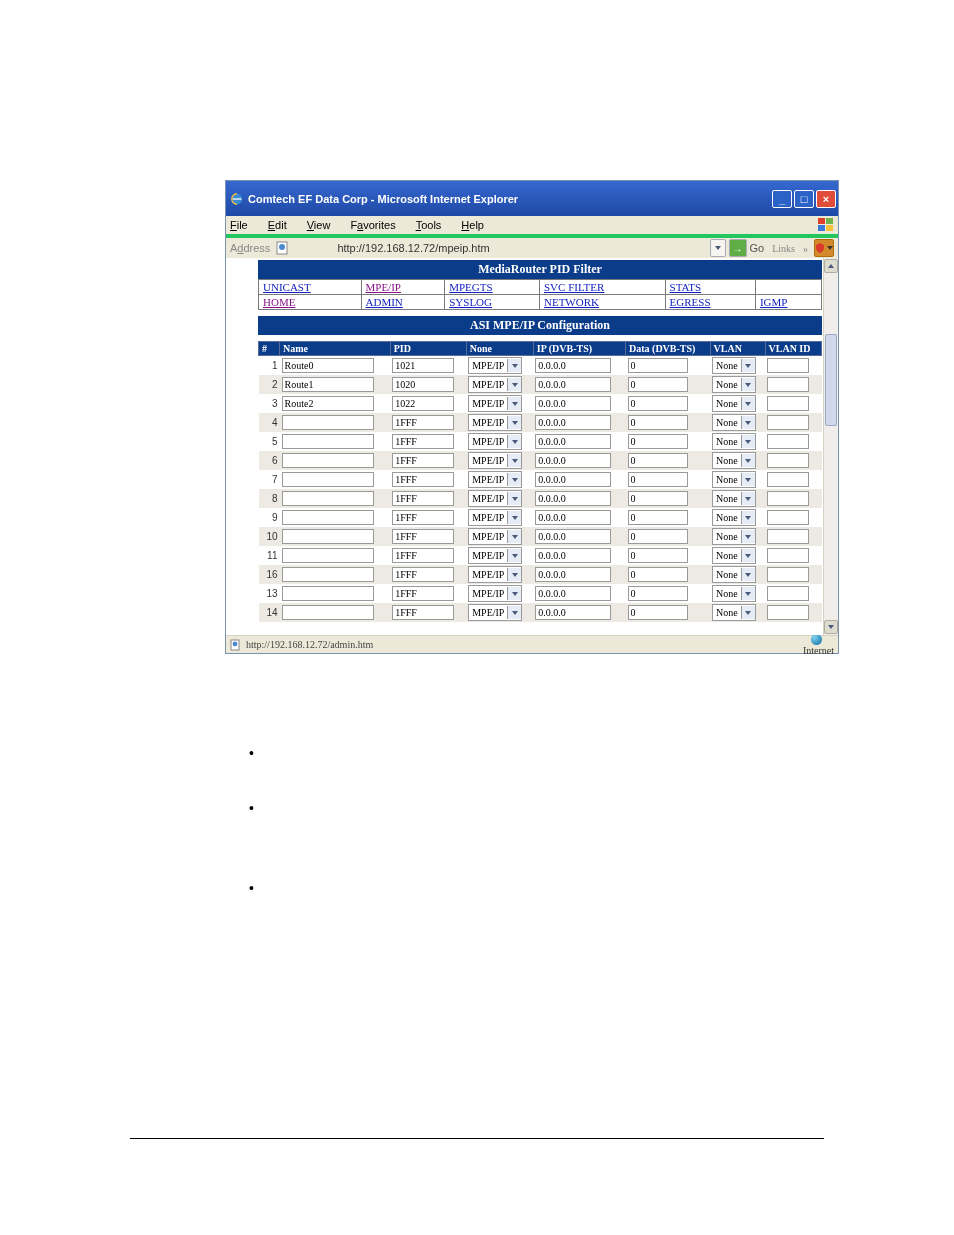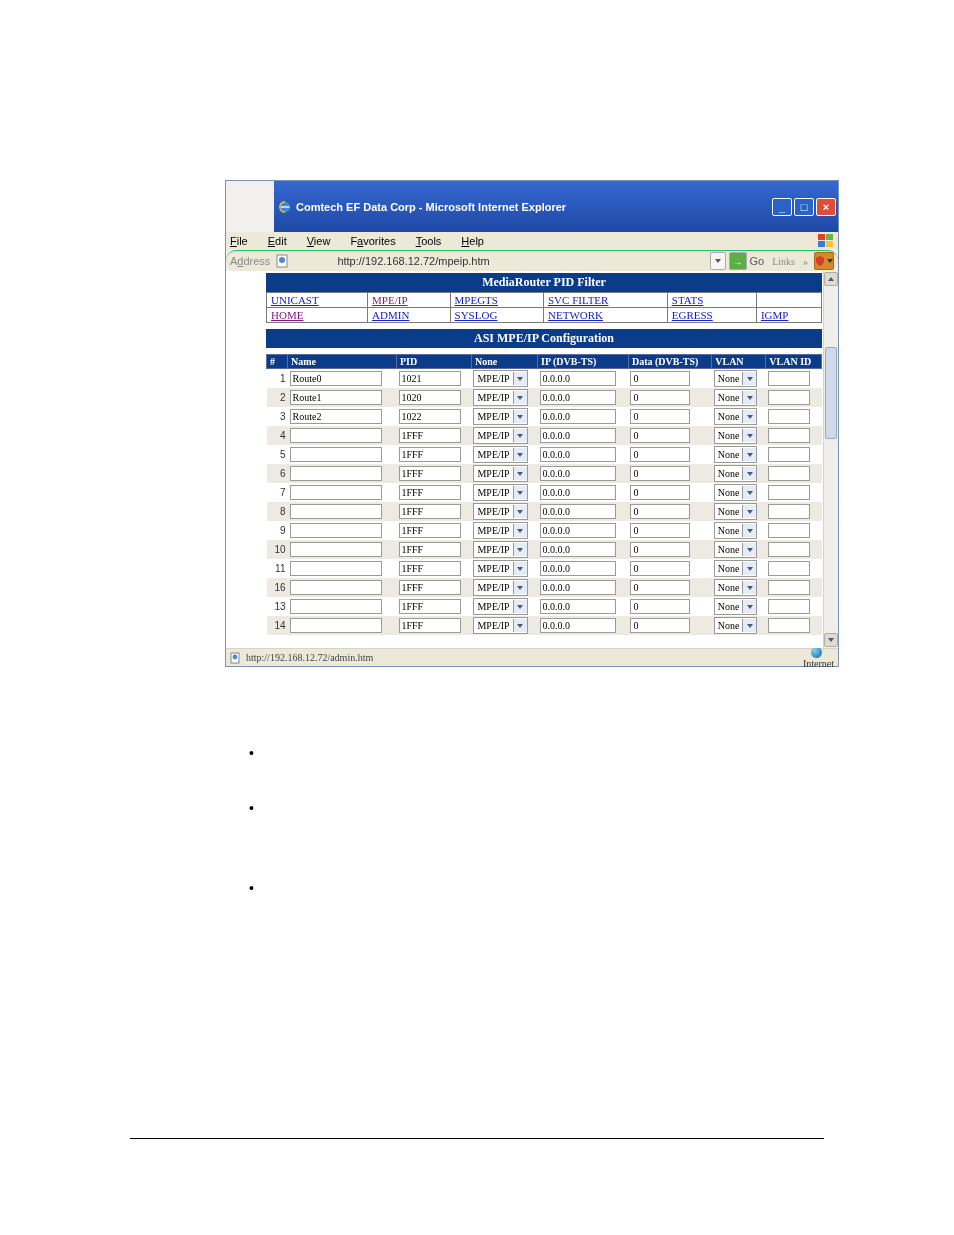--- a/index.html
+++ b/index.html
@@ -1,48 +1,48 @@
 <!DOCTYPE html>
 <html><head>
 <meta charset="utf-8">
 <style>
   html,body{margin:0;padding:0;background:#fff;font-family:Arial,Helvetica,sans-serif;font-size:11px;color:#000;}
   .page{width:954px;height:1235px;position:relative;}
   .shot{position:absolute;left:225px;top:180px;width:612px;border:1px solid #7a93b1;background:#f2f0ee;}
   
-  .titlebar{height:19px;background:linear-gradient(#3668cf,#1e49a6);display:flex;align-items:center;padding:16px 2px;margin-left:48px;}
+  .titlebar{height:19px;background:linear-gradient(#3668cf,#1e49a6);display:flex;align-items:center;padding:8px 2px;}
   .titlebar .appicon{width:14px;height:14px;margin:0 4px 0 2px;}
   .titlebar .title{color:#fff;font:bold 11px Tahoma,Arial;flex:1;white-space:nowrap;overflow:hidden;}
   .titlebar .winbtn{width:18px;height:16px;margin-left:2px;border:1px solid #fff;border-radius:2px;display:flex;align-items:center;justify-content:center;color:#fff;font:bold 11px Arial;}
   .winbtn.close{background:#e04c3a;}
   .winbtn.min,.winbtn.max{background:#2a62c7;}
   
   .menubar{height:18px;background:#ece9d8;display:flex;align-items:center;padding:0 4px;font:11px Tahoma,Arial;color:#000;position:relative;}
   .menubar span{margin-right:10px;}
   .menubar span u{text-decoration:underline;}
   .winlogo{position:absolute;right:2px;top:0;width:20px;height:18px;}
   
-  .addrbar{height:20px;background:#ece9d8;display:flex;align-items:center;padding:0 4px;font:11px Tahoma,Arial;color:#888;border-top:1px solid #22c55e;border-radius:10px;}
+  .addrbar{height:20px;background:#ece9d8;display:flex;align-items:center;padding:0 4px;font:11px Tahoma,Arial;color:#888;border-top:4px solid #22c55e;}
   .addrbar .lbl{color:#888;margin-right:6px;}
   .addrbar .pageicon{width:14px;height:14px;margin-right:3px;flex:0 0 auto;}
   .addrbar .url{flex:1;color:#333;margin-left:44px;}
   .addrbar .drop,.addrbar .go,.addrbar .lnk,.addrbar .app{height:16px;border:1px solid #aab;background:#f7f5ef;margin-left:3px;display:flex;align-items:center;justify-content:center;font:10px Tahoma;border-radius:2px;}
   .addrbar .drop{width:14px;}
   .addrbar .go{width:16px;background:#5fae45;color:#fff;font-weight:bold;}
   .addrbar .golbl{margin-left:3px;color:#555;}
   .addrbar .lnk{border:none;background:none;color:#888;margin-left:8px;}
   .addrbar .app{width:18px;background:#d38a2a;border-color:#b06a10;margin-left:6px;}
   .addrbar .app .tri{width:0;height:0;border-left:3px solid transparent;border-right:3px solid transparent;border-top:4px solid #333;margin-left:2px;}
   
   .content{background:#fff;height:377px;overflow:hidden;position:relative;}
   .scroll{position:absolute;right:0;top:0;bottom:0;width:14px;background:#efeeea;border-left:1px solid #d6d3c6;display:flex;flex-direction:column;align-items:center;}
   .scroll .btn{width:12px;height:12px;background:#dedbcf;border:1px solid #b0ada0;margin:1px 0;border-radius:2px;display:flex;align-items:center;justify-content:center;}
   .scroll .track{flex:1;position:relative;width:100%;}
   .scroll .thumb{position:absolute;left:1px;right:1px;top:60px;height:90px;background:#cfd9ea;border:1px solid #9aa8c2;border-radius:2px;}
-  .inner{margin:2px 16px 0 40px;}
+  .inner{margin:2px 16px 0 32px;}
   
   .banner{background:#0a3c8a;color:#fff;text-align:center;font:bold 12px Georgia,'Times New Roman',serif;padding:2px 0;}
   
   table.nav{width:100%;border-collapse:collapse;}
   table.nav td{border:1px solid #7a7a7a;padding:1px 4px;font:11px 'Times New Roman',serif;background:#fff;}
   table.nav a{color:#1522c2;text-decoration:underline;}
   table.nav a.visited{color:#8a158a;}
   
   table.cfg{width:100%;border-collapse:collapse;margin-top:6px;}
   table.cfg th{background:#0a3c8a;color:#fff;font:bold 10px 'Times New Roman',serif;text-align:left;padding:1px 3px;border:1px solid #5a6a9a;}

